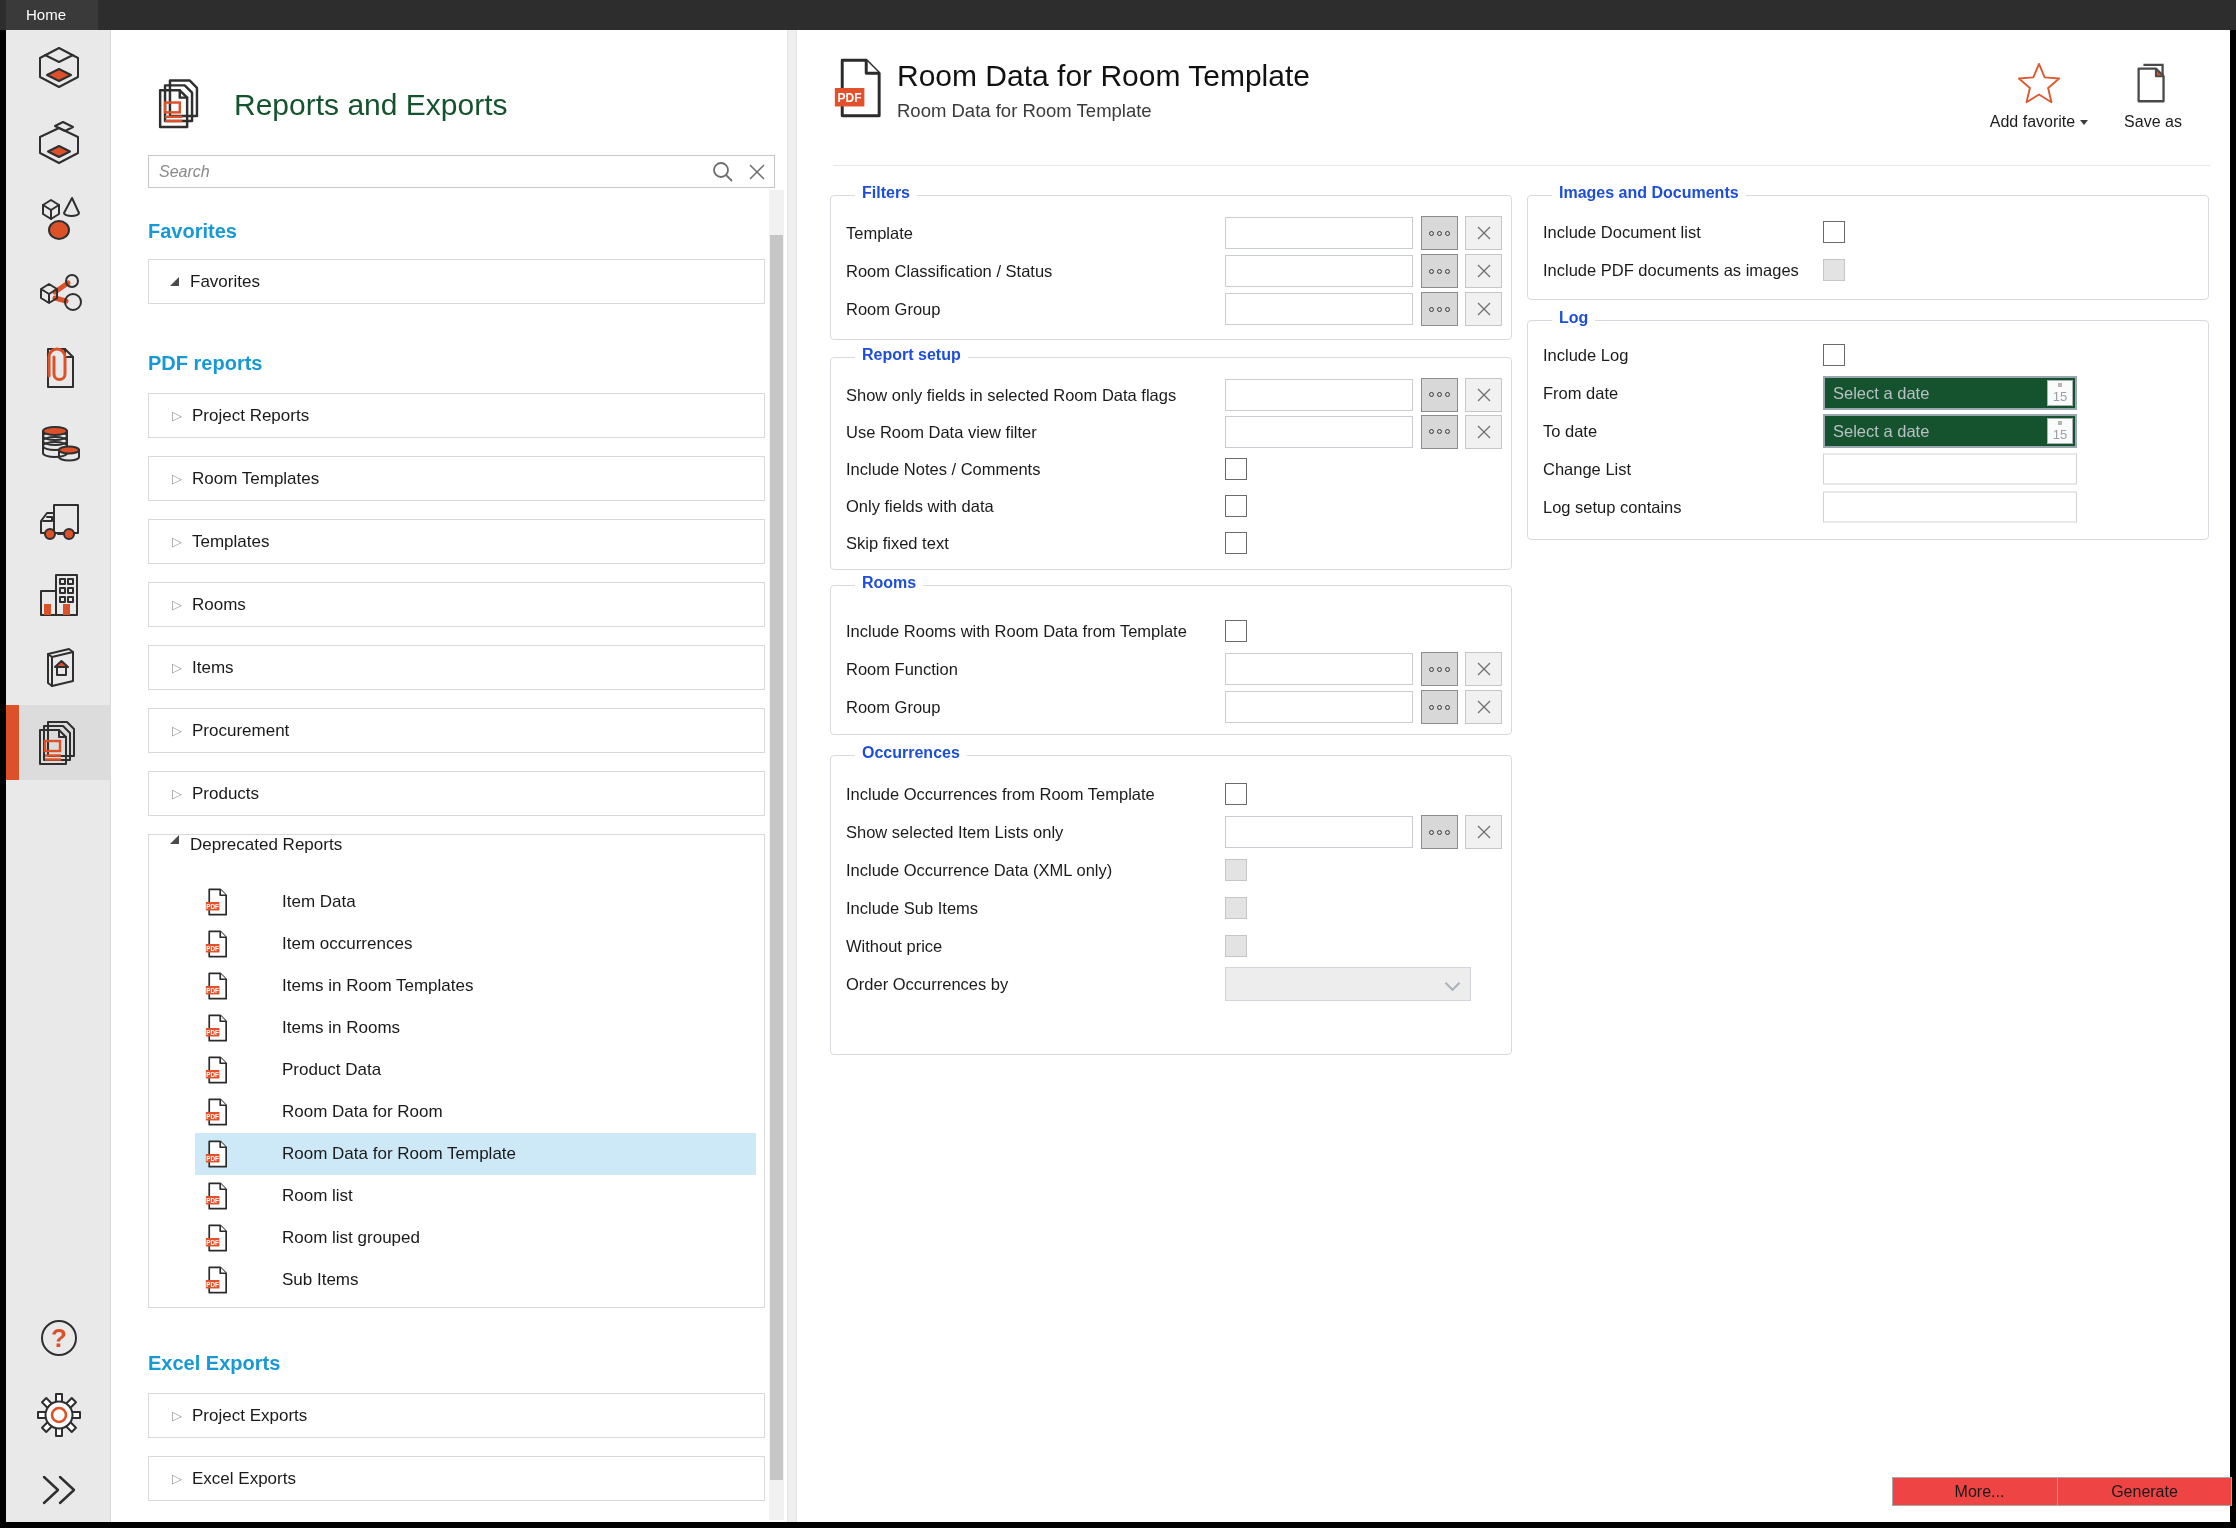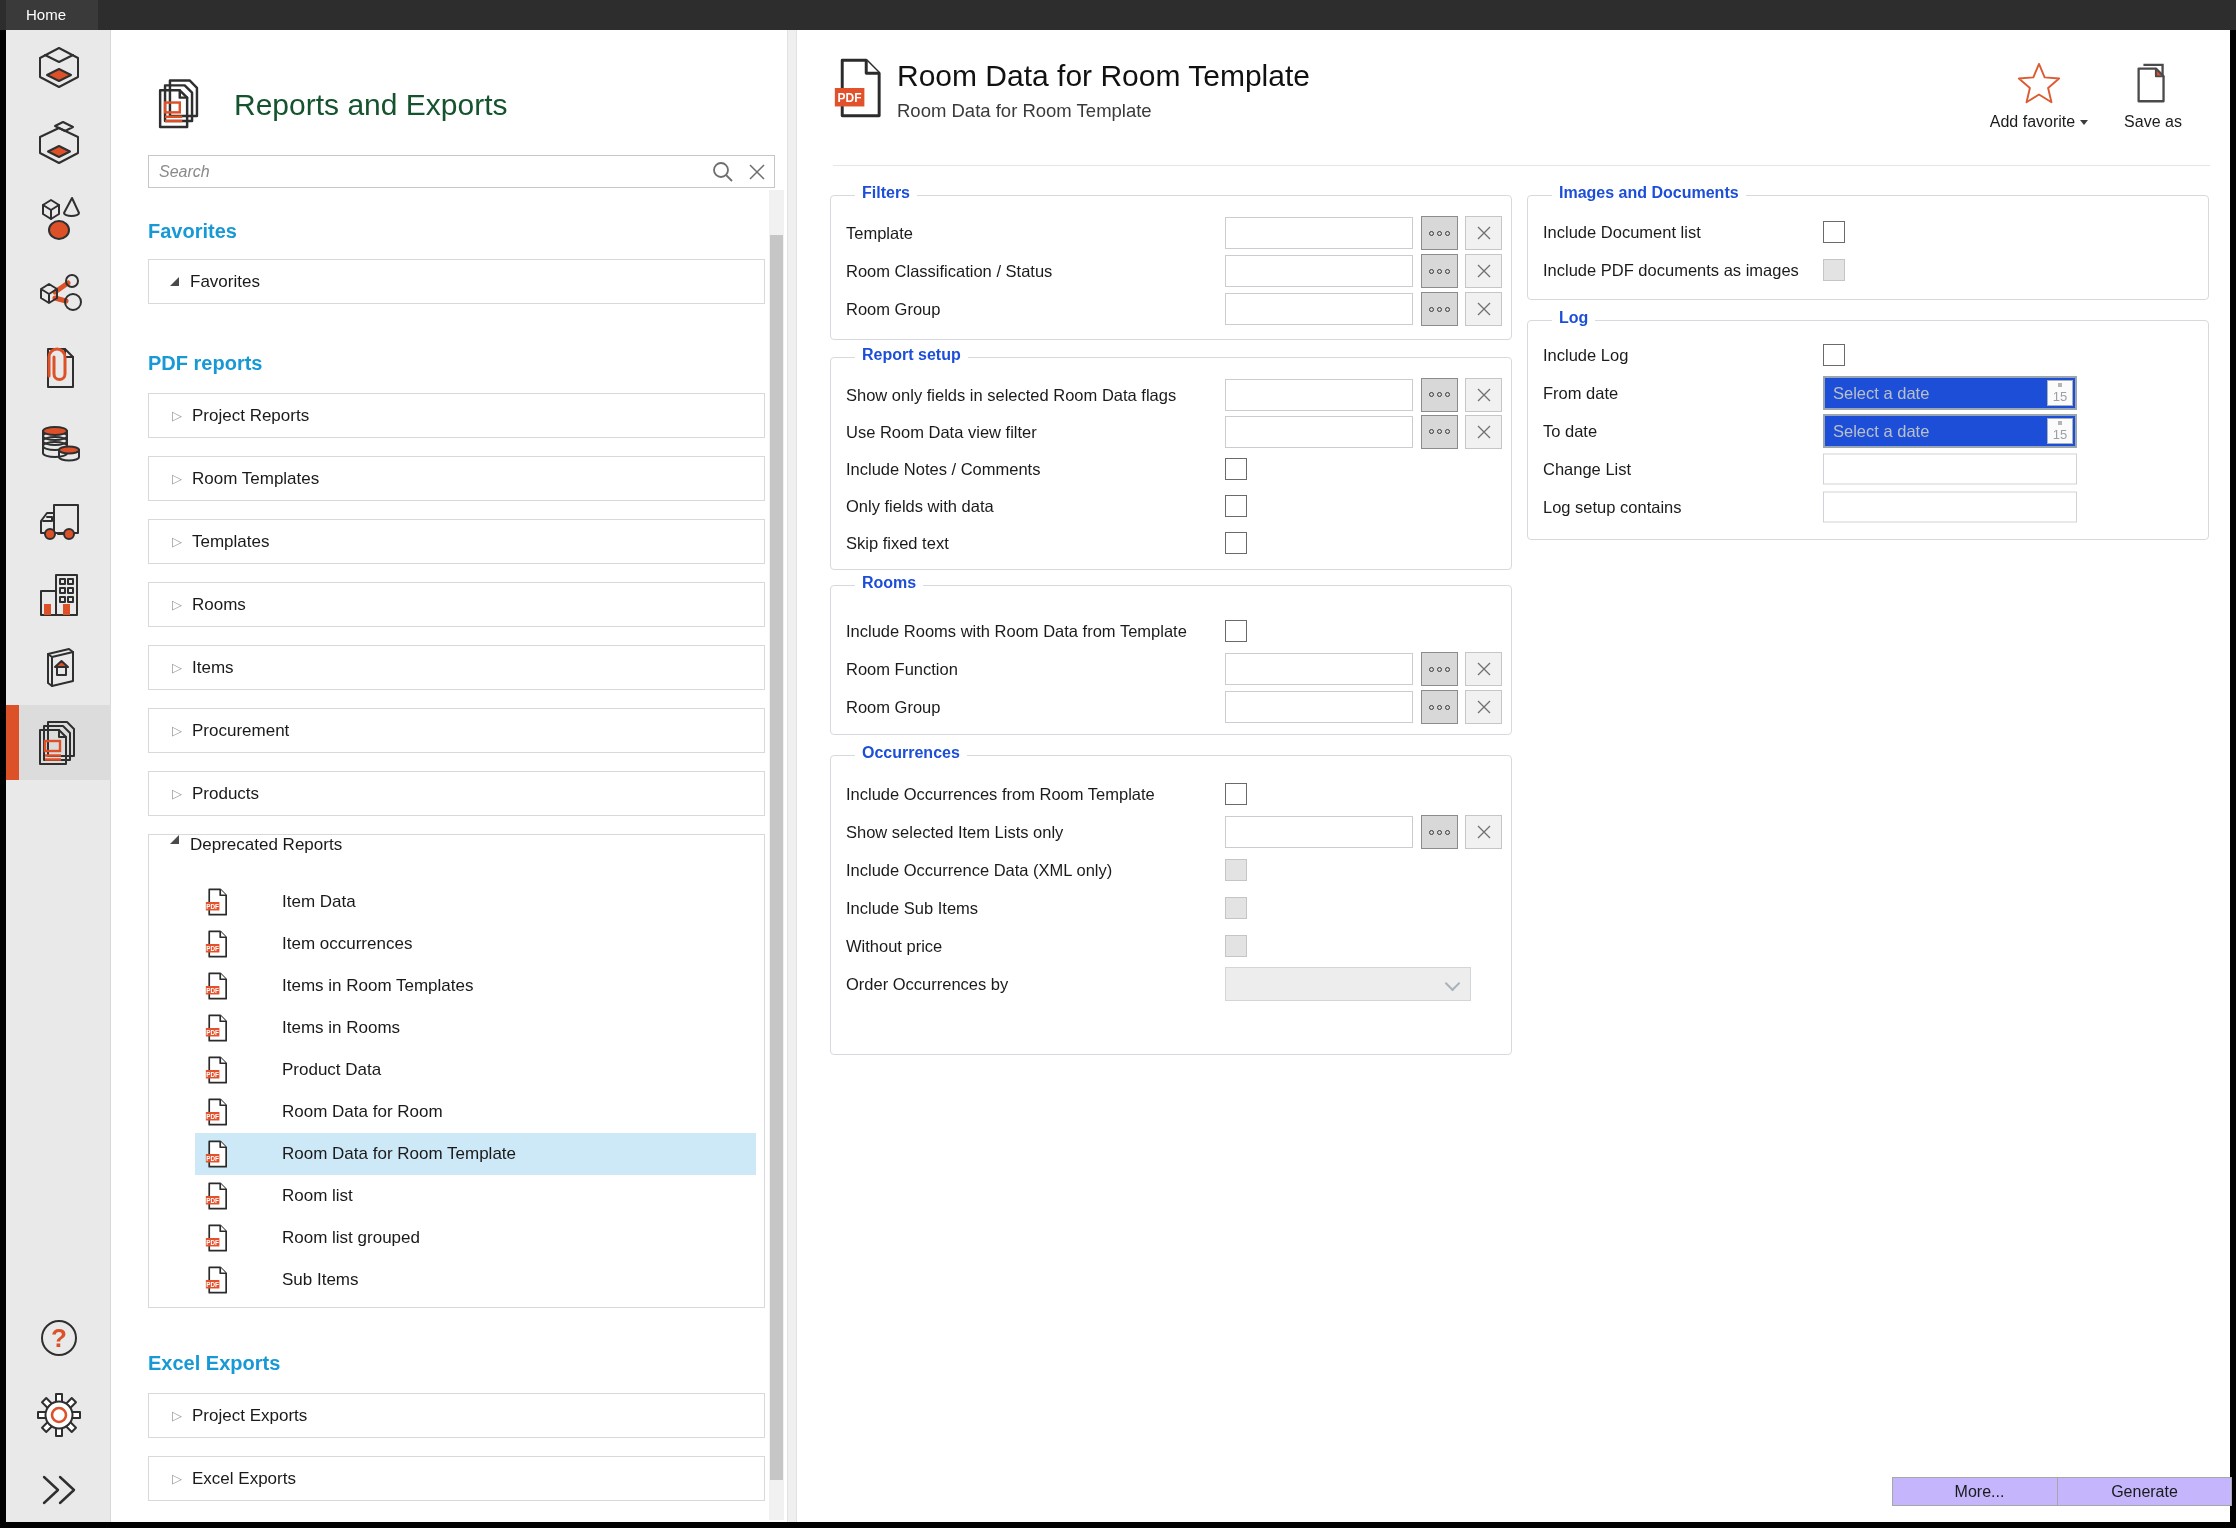--- a/index.html
+++ b/index.html
@@ -81,28 +81,28 @@
   .ooo-btn{left:590px;width:37px;height:34px;background:#d8d8d8;border:1px solid #8c8c8c;cursor:pointer;
     display:flex;align-items:center;justify-content:center;gap:3px;}
   .ooo-btn i{display:block;width:5px;height:5px;border:1px solid #3c3c3c;border-radius:50%;box-sizing:border-box;}
   .x-btn{left:634px;width:37px;height:34px;background:#f1f1f1;border:1px solid #c6c6c6;cursor:pointer;
     display:flex;align-items:center;justify-content:center;}
   .cb{left:394px;width:22px;height:22px;border:1.5px solid #6a6a6a;background:#fff;cursor:pointer;}
   .cb.dis{background:#e3e3e3;border-color:#c5c5c5;cursor:default;}
   .fs.right .cb{left:295px;}
   .dd{left:394px;width:246px;height:34px;background:#ededee;border:1px solid #d2d6da;position:absolute;cursor:default;}
   .dd .chev{position:absolute;right:12px;top:10px;width:9px;height:9px;border-right:2px solid #a9b2ba;border-bottom:2px solid #a9b2ba;transform:rotate(45deg);}
-  .datebox{left:295px;width:254px;height:34px;border:2px solid #9aa7b1;background:#1d4ed8;position:absolute;display:flex;align-items:center;cursor:pointer;}
+  .datebox{left:295px;width:254px;height:34px;border:2px solid #9aa7b1;background:#14532d;position:absolute;display:flex;align-items:center;cursor:pointer;}
   .datebox .ph{flex:1;font-size:16.5px;color:#b9c0c6;padding-left:8px;white-space:nowrap;overflow:hidden;}
   .calico{position:relative;width:26px;height:26px;margin-right:2px;border:1px solid #aab2b8;background:#fbfbfb;box-sizing:border-box;flex:0 0 auto;}
   .calico::before{content:"";position:absolute;top:2px;left:50%;margin-left:-2px;width:4px;height:4px;background:#b5b5b5;}
   .calico .dnum{position:absolute;left:0;right:0;bottom:1px;text-align:center;font-size:13px;color:#9aa0a5;}
   .rtin{left:295px;width:254px;height:31px;border:1px solid #cfd3d7;background:#fff;outline:none;font-size:15px;padding:0 6px;font-family:"Liberation Sans",sans-serif;}
 
-  .btn{position:absolute;width:175px;height:29px;background:#c4b5fd;border:1px solid #a7a7a7;
+  .btn{position:absolute;width:175px;height:29px;background:#ef4444;border:1px solid #a7a7a7;
     font-size:16px;color:#1a1a1a;font-family:"Liberation Sans",sans-serif;cursor:pointer;}
 </style>
 </head>
 <body>
 
 <div class="app">
 
   <div class="topbar">
     <div class="home-tab">Home</div>
   </div>

